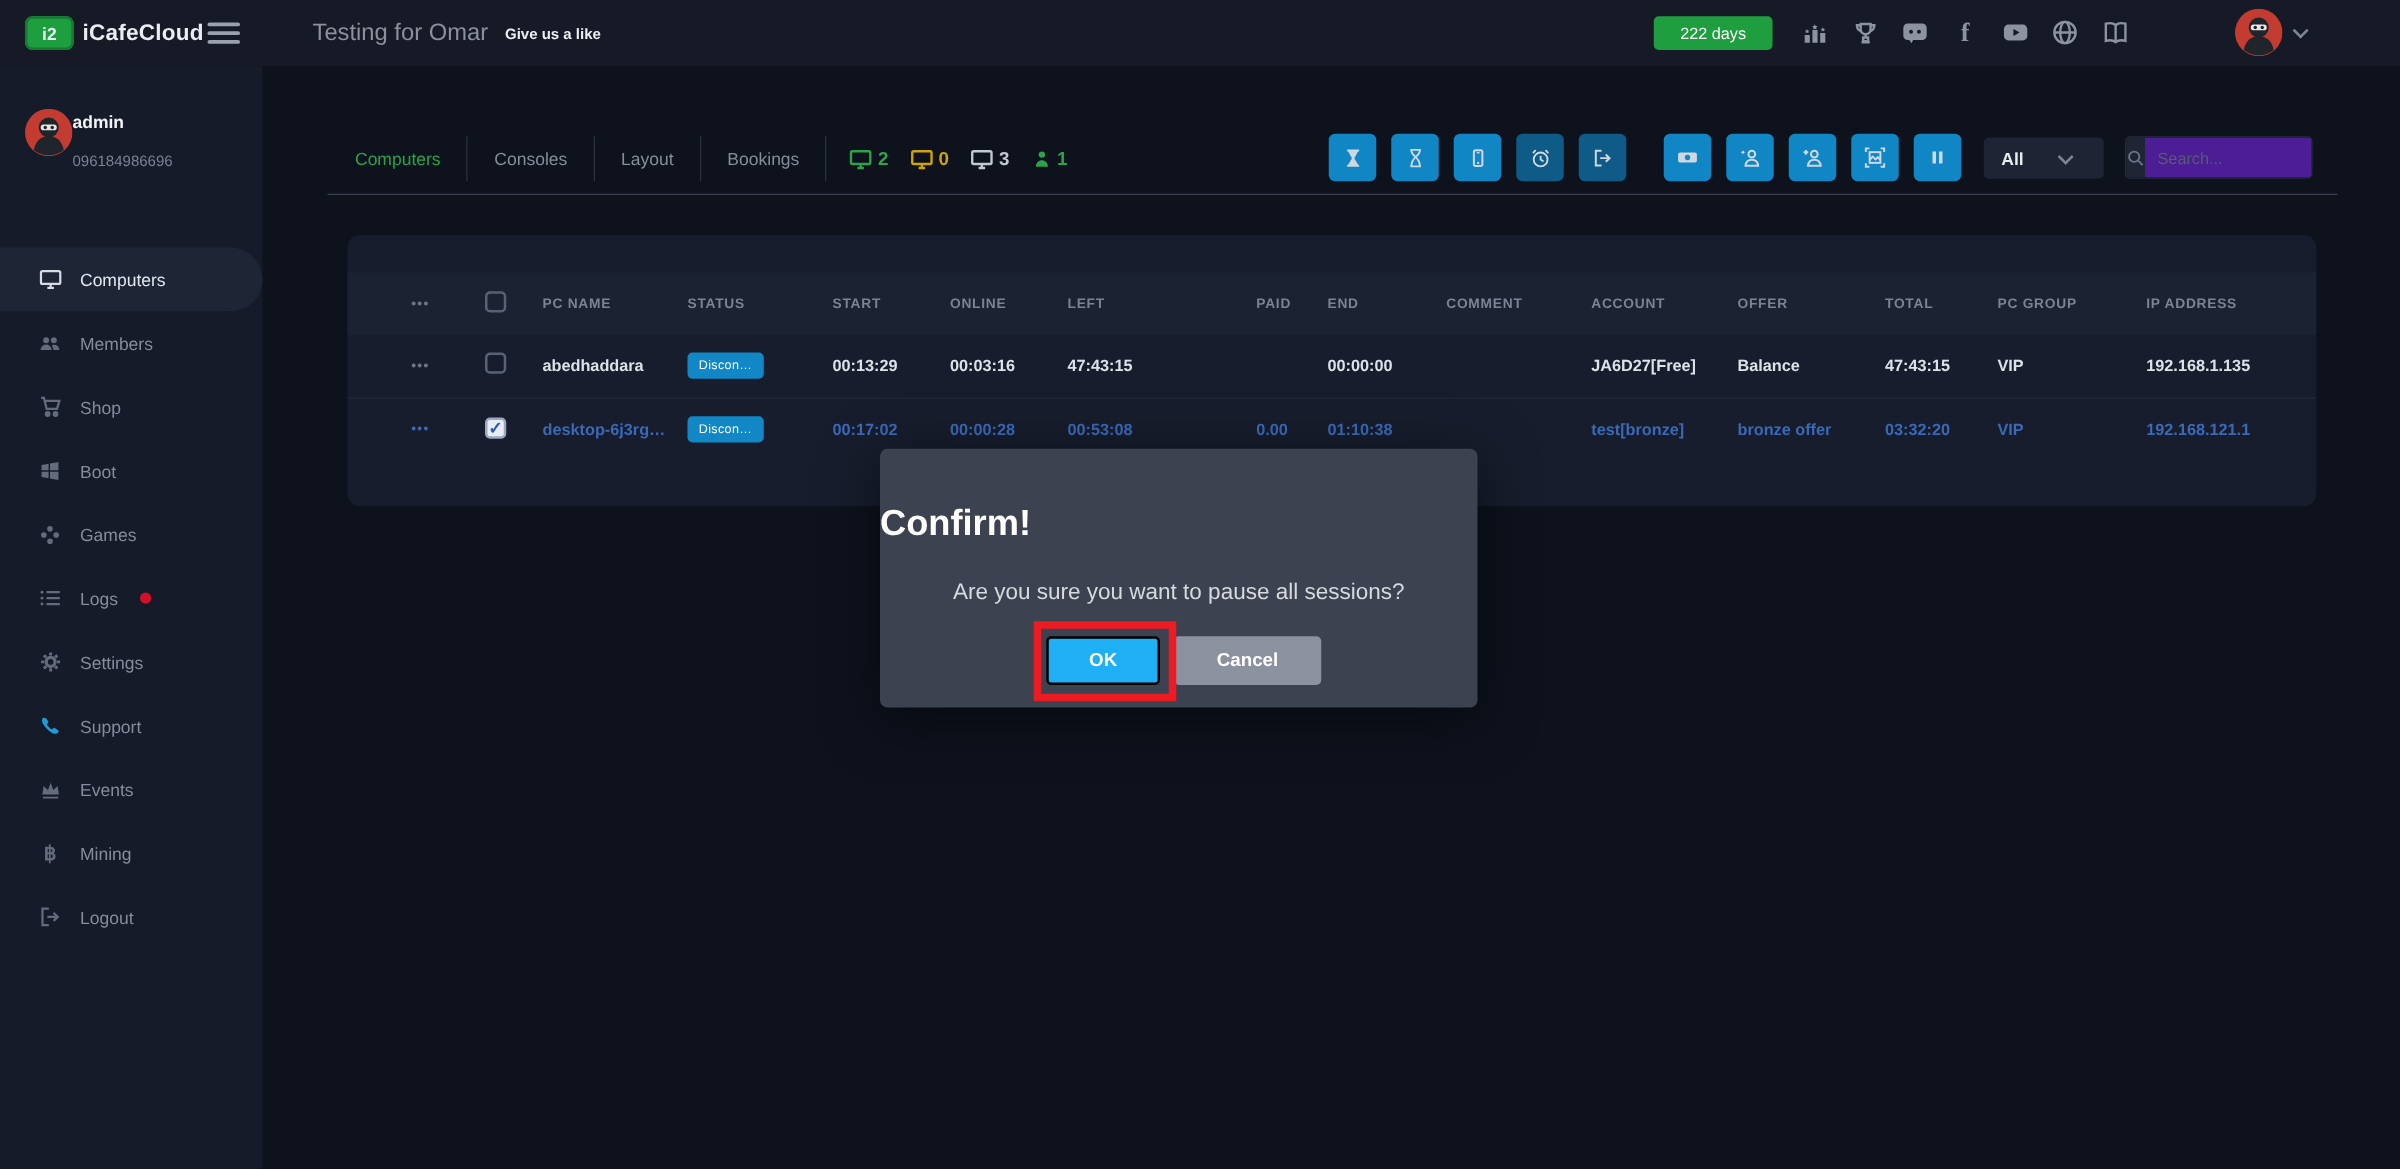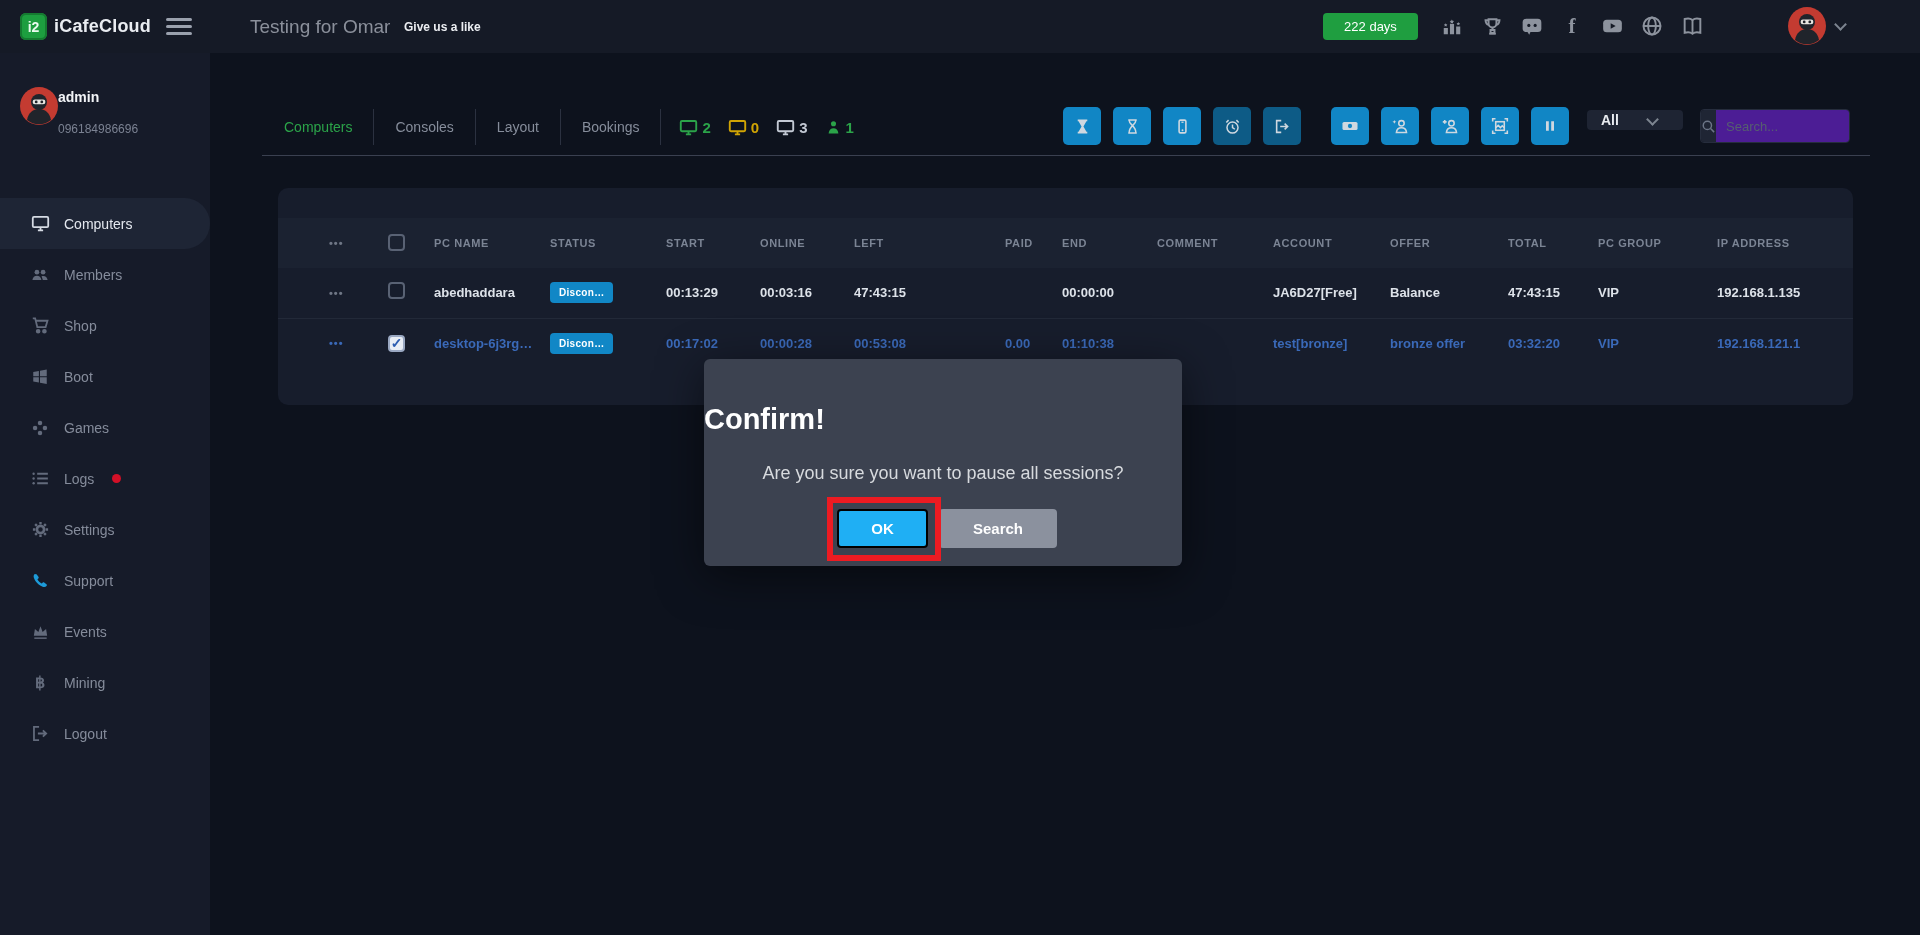--- a/index.html
+++ b/index.html
@@ -3,21 +3,21 @@
 <meta charset="utf-8">
 <style>
   * { margin:0; padding:0; box-sizing:border-box; }
   html,body { width:1920px; height:935px; overflow:hidden; }
   body { font-family:"Liberation Sans", sans-serif; background:#0d121d; color:#c6ccd6; }
   .page { position:relative; width:1920px; height:935px; }
 
   
   .topbar { position:absolute; left:0; top:0; width:1920px; height:53px; background:#151a26; z-index:5; }
   .brand { position:absolute; left:20px; top:13px; display:flex; align-items:center; gap:7px; cursor:pointer; }
-  .logo-badge { width:27px; height:27px; border-radius:6px; background:#1d9e3f; color:#eafbef; font-weight:700; font-size:14px; display:flex; align-items:center; justify-content:center; box-shadow:inset 0 0 0 2px #157a30; }
+  .logo-badge { width:39px; height:27px; border-radius:6px; background:#1d9e3f; color:#eafbef; font-weight:700; font-size:14px; display:flex; align-items:center; justify-content:center; box-shadow:inset 0 0 0 2px #157a30; }
   .brand-name { font-size:18px; font-weight:700; color:#e9ecf1; letter-spacing:.2px; }
   .hamburger { position:absolute; left:166px; top:18px; width:26px; cursor:pointer; }
   .hamburger i { display:block; height:3px; background:#9aa1ad; border-radius:2px; margin-bottom:4px; }
   .cafe-title { position:absolute; left:250px; top:16px; font-size:19px; color:#8b909b; }
   .like-label { position:absolute; left:404px; top:20px; font-size:12px; font-weight:700; color:#eceef2; cursor:pointer; }
   .days-badge { position:absolute; left:1323px; top:13px; width:95px; height:27px; background:#1f9e40; color:#fff; font-size:13px; border-radius:4px; display:flex; align-items:center; justify-content:center; cursor:pointer; }
   .top-icons { position:absolute; left:1440px; top:12px; display:flex; align-items:center; gap:16px; color:#8d939e; }
   .top-icons .ticon { width:24px; height:28px; display:flex; align-items:center; justify-content:center; cursor:pointer; }
   .fb-f { font-size:21px; font-weight:700; color:#8d939e; font-family:"Liberation Serif", serif; }
   .avatar-wrap { position:absolute; left:1788px; top:7px; display:flex; align-items:center; gap:10px; cursor:pointer; }
@@ -43,41 +43,41 @@
   .tab:first-child { padding-left:0; }
   .tab.active { color:#2ba349; }
   .tab-sep { width:1px; height:36px; background:#2b3140; }
   .counters { display:flex; align-items:center; gap:17px; margin-left:18px; }
   .counter { display:flex; align-items:center; gap:4px; font-size:15px; font-weight:700; cursor:pointer; }
   .c-green { color:#2ba349; } .c-yellow { color:#d0a404; } .c-light { color:#c3c9d4; }
   .actions { position:absolute; left:1063px; top:107px; display:flex; gap:12px; }
   .abtn { width:38px; height:38px; border-radius:5px; background:#1186c5; display:flex; align-items:center; justify-content:center; color:#cfd8e0; cursor:pointer; }
   .abtn.dark { background:#0d5b86; }
   .abtn.gapL { margin-left:18px; }
-  .filter { position:absolute; left:1587px; top:110px; width:96px; height:20px; background:#1e2433; border-radius:4px; display:flex; align-items:center; padding:0 26px 0 14px; cursor:pointer; }
+  .filter { position:absolute; left:1587px; top:110px; width:96px; height:33px; background:#1e2433; border-radius:4px; display:flex; align-items:center; padding:0 26px 0 14px; cursor:pointer; }
   .filter span { font-size:14px; font-weight:700; color:#e8ebf0; flex:1; }
   .filter .chev { margin-top:-2px; }
   .search { position:absolute; left:1700px; top:109px; width:150px; height:34px; display:flex; border:1px solid #262d3d; border-radius:4px; overflow:hidden; }
   .search .sicn { width:40px; background:#1f2534; display:flex; align-items:center; justify-content:center; color:#6c7587; }
   .search input { flex:1; background:#4c1d95; border:none; outline:none; color:#aeb5c2; font-size:13px; padding:0 10px; font-family:"Liberation Sans", sans-serif; }
   .search input::placeholder { color:#565e70; }
   .toolbar-line { position:absolute; left:262px; top:155px; width:1608px; height:1px; background:#3a4050; }
 
   
   .panel { position:absolute; left:278px; top:188px; width:1575px; height:217px; background:#171d2c; border-radius:10px; }
   .trow { display:grid; grid-template-columns:110px 46px 116px 116px 94px 94px 151px 57px 95px 116px 117px 118px 90px 119px 1fr; align-items:center; height:50px; }
   .thead { margin-top:30px; height:50px; background:#1b2231; color:#7b8494; font-size:11px; font-weight:700; letter-spacing:.6px; }
   .tbody .trow { border-bottom:1px solid #20273600; }
   .tbody .trow + .trow { border-top:1px solid #222938; }
   .cell-dots { padding-left:51px; color:#6f7786; font-weight:700; font-size:11px; letter-spacing:1px; cursor:pointer; }
   .checkbox { width:17px; height:17px; border:2px solid #596274; border-radius:4px; cursor:pointer; }
   .checkbox.checked { background:#e8edf5; border-color:#9aa8c2; color:#2c5cb0; font-size:14px; font-weight:700; line-height:13px; text-align:center; }
   .rowtxt { font-size:13px; font-weight:700; color:#dde2e9; }
   .linked .rowtxt, .linked .cell-dots { color:#3a69b8; }
-  .badge { display:inline-block; background:#1187c6; color:#fff; font-size:10px; font-weight:700; padding:5px 9px; border-radius:4px; letter-spacing:.3px; cursor:default; }
+  .badge { display:inline-block; background:#1187c6; color:#fff; font-size:10px; font-weight:400; padding:5px 9px; border-radius:4px; letter-spacing:.3px; cursor:default; }
 
   
   .modal { position:absolute; left:704px; top:359px; width:478px; height:207px; background:#3c4250; border-radius:6px; box-shadow:0 10px 45px rgba(0,0,0,.5); z-index:20; }
   .modal-title { position:absolute; left:0; width:100%; top:44px; text-align:left; font-size:29px; font-weight:700; color:#ffffff; }
   .modal-msg { position:absolute; left:0; width:100%; top:104px; text-align:center; font-size:18px; color:#d7dade; }
   .btn-ok { position:absolute; left:133px; top:150px; width:91px; height:39px; background:#1fafف4; background:#1faff4; border:2px solid #000000; border-radius:4px; color:#fff; font-size:15px; font-weight:700; display:flex; align-items:center; justify-content:center; cursor:pointer; }
   .btn-cancel { position:absolute; left:235px; top:150px; width:118px; height:39px; background:#8b919e; border-radius:4px; color:#fff; font-size:15px; font-weight:700; display:flex; align-items:center; justify-content:center; cursor:pointer; }
   .ok-annotation { position:absolute; left:123px; top:138px; width:114px; height:64px; border:6px solid #ed1b22; z-index:21; pointer-events:none; }
 
   svg { display:block; }
@@ -458,17 +458,17 @@
         <div class="rowtxt">VIP</div>
         <div class="rowtxt">192.168.121.1</div>
       </div>
     </div>
   </div>
 
   <div class="modal">
     <div class="modal-title">Confirm!</div>
     <div class="modal-msg">Are you sure you want to pause all sessions?</div>
     <div class="btn-ok">OK</div>
-    <div class="btn-cancel">Search</div>
+    <div class="btn-cancel">Cancel</div>
     <div class="ok-annotation"></div>
   </div>
 
 </div>
 
 </body></html>

